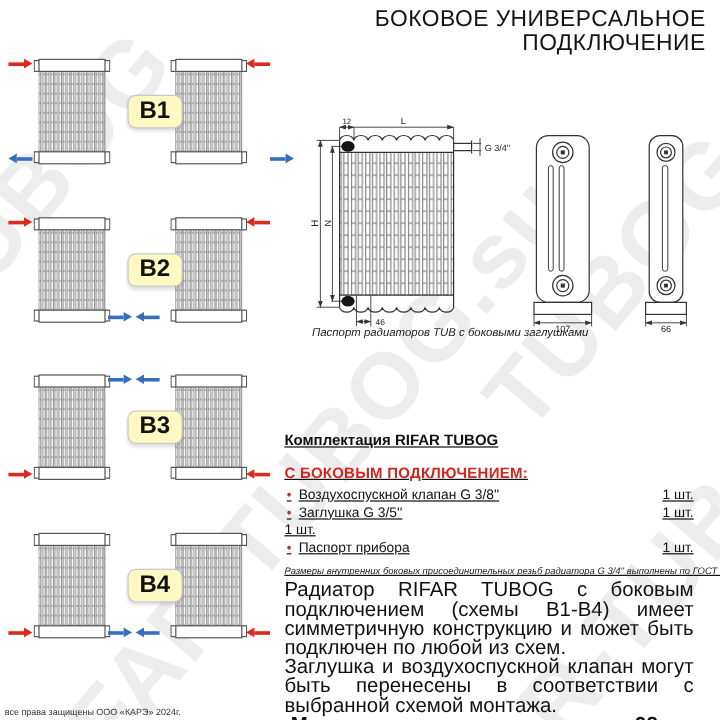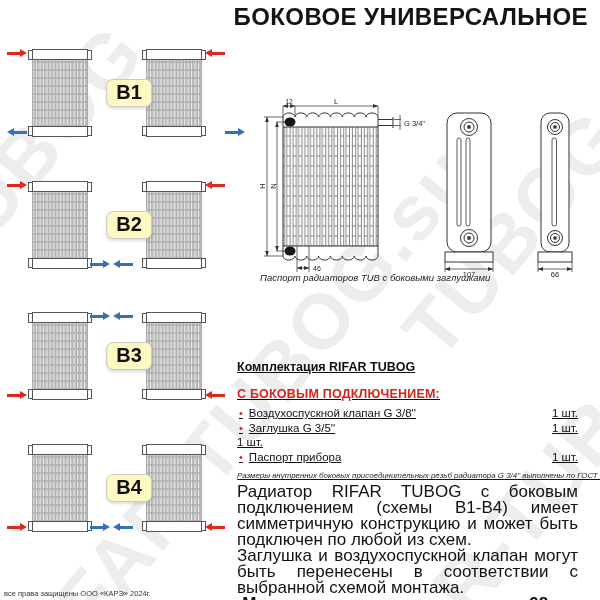--- a/index.html
+++ b/index.html
@@ -2,22 +2,22 @@
 <html><head>
 <meta charset="utf-8">
 <style>
   html,body{margin:0;padding:0;}
   .page{position:relative;width:600px;height:600px;background:#fff;overflow:hidden;
         font-family:"Liberation Sans",sans-serif;color:#111;}
   
   .wm{position:absolute;font-weight:bold;color:#ededed;white-space:nowrap;
       transform-origin:0 50%;font-size:78px;letter-spacing:2px;user-select:none;}
   
-  .title{position:absolute;top:7px;right:12px;text-align:right;font-size:24px;
-         font-weight:bold;line-height:20px;letter-spacing:.4px;color:#141414;}
+  .title{position:absolute;top:7px;right:12px;text-align:right;font-size:19px;
+         font-weight:normal;line-height:20px;letter-spacing:.4px;color:#141414;}
   
   .scheme-row{position:absolute;left:6px;width:246px;height:94px;}
   .rad{position:absolute;top:0;width:64px;height:94px;}
   .rad.l{left:22px}.rad.r{left:136px}
   .scheme-label{position:absolute;left:50%;top:50%;transform:translate(-50%,-50%);
       background:#fef9c3;border:1.5px solid #c9c9c9;border-radius:7px;padding:1px 9px 2px;
       font-weight:bold;font-size:20px;color:#111;box-shadow:0 2px 3px rgba(0,0,0,.13);}
   
   .arr{position:absolute;height:2.5px;width:13px;}
   .arr::after{content:"";position:absolute;top:-3.3px;width:0;height:0;
@@ -82,20 +82,21 @@
         <rect x="4.5" y="13" width="55" height="68" fill="url(#tubesS)"></rect>
         <rect x="4.5" y="13" width="55" height="68" fill="none" stroke="#888" stroke-width="0.6"></rect>
         <rect x="4.5" y="3.5" width="55" height="10" fill="#fff" stroke="#555"></rect>
         <rect x="4.5" y="80.5" width="55" height="10" fill="#fff" stroke="#555"></rect>
       </symbol>
     </defs>
   </svg>
 
   <div class="title">
     <div>БОКОВОЕ УНИВЕРСАЛЬНОЕ</div>
+    <div>ПОДКЛЮЧЕНИЕ</div>
   </div>
 
   <div class="scheme-row" style="top:46px">
     <svg class="rad l" viewBox="0 0 64 94">
         <use href="#rad-sym"></use>
       </svg>
     <svg class="rad r" viewBox="0 0 64 94">
         <use href="#rad-sym"></use>
       </svg>
     <i class="arr red dr" style="left:1px;top:6px"></i>

